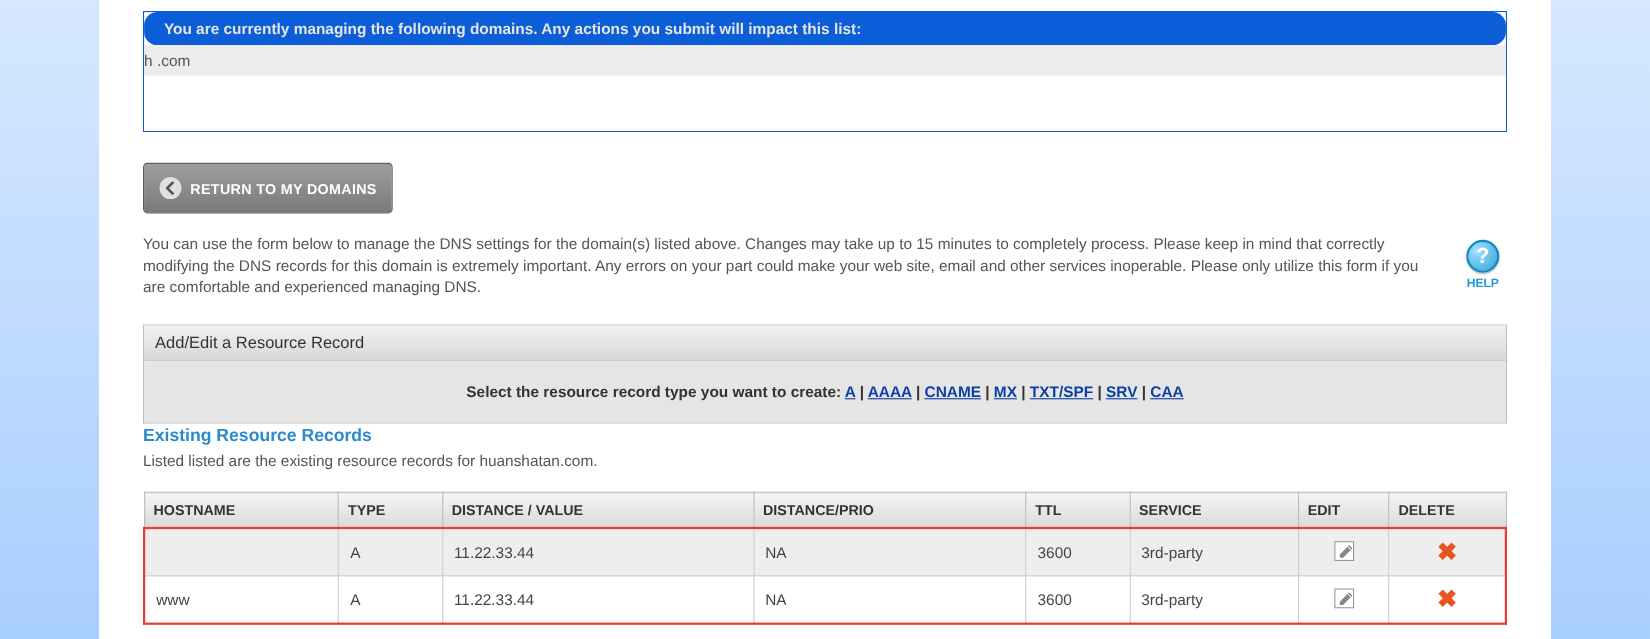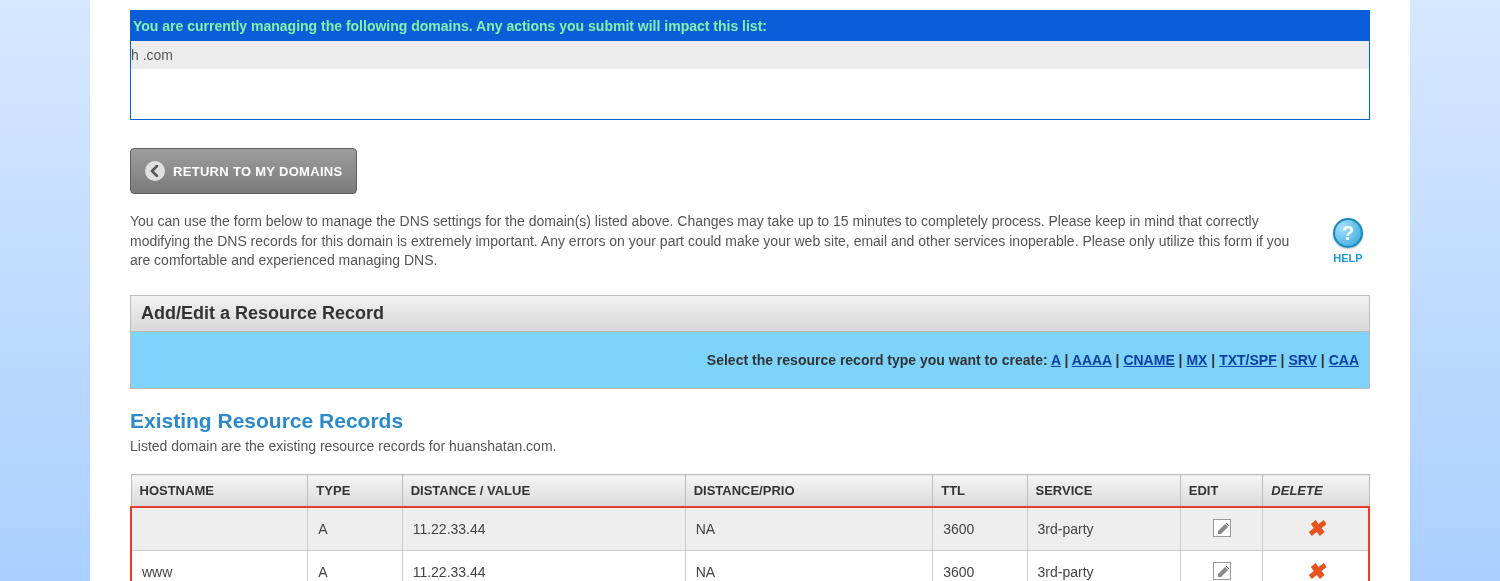--- a/index.html
+++ b/index.html
@@ -15,24 +15,25 @@
       margin: 0 auto;
       background: #fff;
       padding: 10px 40px 20px 40px;
       min-height: 581px;
     }
     .notice-box {
       border: 1px solid #0b5ed7;
     }
     .notice-header {
       background: #0b5ed7;
-      color: #86efac;
-      font-weight: bold;
-      padding: 7px 2px;
-      font-size: 14px;
+      color: #e5e5e5;
+      font-weight: bold;
+      padding: 7px 18px;
+      font-size: 14px;
+      border-radius: 12px;
     }
     .notice-body {
       background: #ececec;
       padding: 6px 0;
       color: #555;
     }
     .notice-spacer {
       height: 50px;
       background: #fff;
     }
@@ -110,45 +111,45 @@
       margin-top: 4px;
       font-weight: bold;
     }
     .panel {
       margin-top: 24px;
       border: 1px solid #bbb;
     }
     .panel-header {
       background: linear-gradient(to bottom, #f2f2f2, #d8d8d8);
       padding: 7px 10px;
-      font-weight: bold;
-      font-size: 18px;
+      font-weight: normal;
+      font-size: 15px;
       border-bottom: 1px solid #bbb;
     }
     .panel-body {
-      background: #7dd3fc;
+      background: #e5e5e5;
       padding: 20px 10px;
-      text-align: right;
+      text-align: center;
       font-weight: bold;
       font-size: 14px;
     }
     .panel-body a {
       color: #0b3ea5;
       text-decoration: underline;
       cursor: pointer;
     }
     .panel-body .sep {
       color: #333;
       font-weight: bold;
     }
     .section-title {
       color: #2a8acb;
       font-weight: bold;
-      font-size: 21px;
-      margin-top: 20px;
+      font-size: 16px;
+      margin-top: 3px;
     }
     .section-sub {
       color: #555;
       margin-top: 4px;
       line-height: 1.4;
     }
     .records-table {
       width: 100%;
       border-collapse: collapse;
       margin-top: 18px;
@@ -176,21 +177,21 @@
     .highlight-box {
       border: 2px solid #e43d2e;
     }
     .col-hostname { width: 150px; }
     .col-type { width: 80px; }
     .col-addr { width: 240px; }
     .col-dist { width: 210px; }
     .col-ttl { width: 80px; }
     .col-service { width: 130px; }
     .col-edit { width: 70px; text-align: center; }
-    .col-delete { width: 90px; text-align: center; font-style: italic; }
+    .col-delete { width: 90px; text-align: center; }
     .edit-icon {
       display: inline-block;
       width: 18px;
       height: 18px;
       border: 1px solid #999;
       background: #fff;
       position: relative;
       cursor: pointer;
     }
     .edit-icon svg { display: block; }
@@ -235,21 +236,21 @@
   </div>
 
   <div class="panel">
     <div class="panel-header">Add/Edit a Resource Record</div>
     <div class="panel-body">
       <span>Select the resource record type you want to create: </span><a>A</a><span class="sep"> | </span><a>AAAA</a><span class="sep"> | </span><a>CNAME</a><span class="sep"> | </span><a>MX</a><span class="sep"> | </span><a>TXT/SPF</a><span class="sep"> | </span><a>SRV</a><span class="sep"> | </span><a>CAA</a>
     </div>
   </div>
 
   <div class="section-title">Existing Resource Records</div>
-  <div class="section-sub">Listed domain are the existing resource records for huanshatan.com.</div>
+  <div class="section-sub">Listed listed are the existing resource records for huanshatan.com.</div>
 
   <table class="records-table">
     <thead>
       <tr>
         <th class="col-hostname th-left">HOSTNAME</th>
         <th class="col-type">TYPE</th>
         <th class="col-addr">DISTANCE / VALUE</th>
         <th class="col-dist">DISTANCE/PRIO</th>
         <th class="col-ttl">TTL</th>
         <th class="col-service">SERVICE</th>

